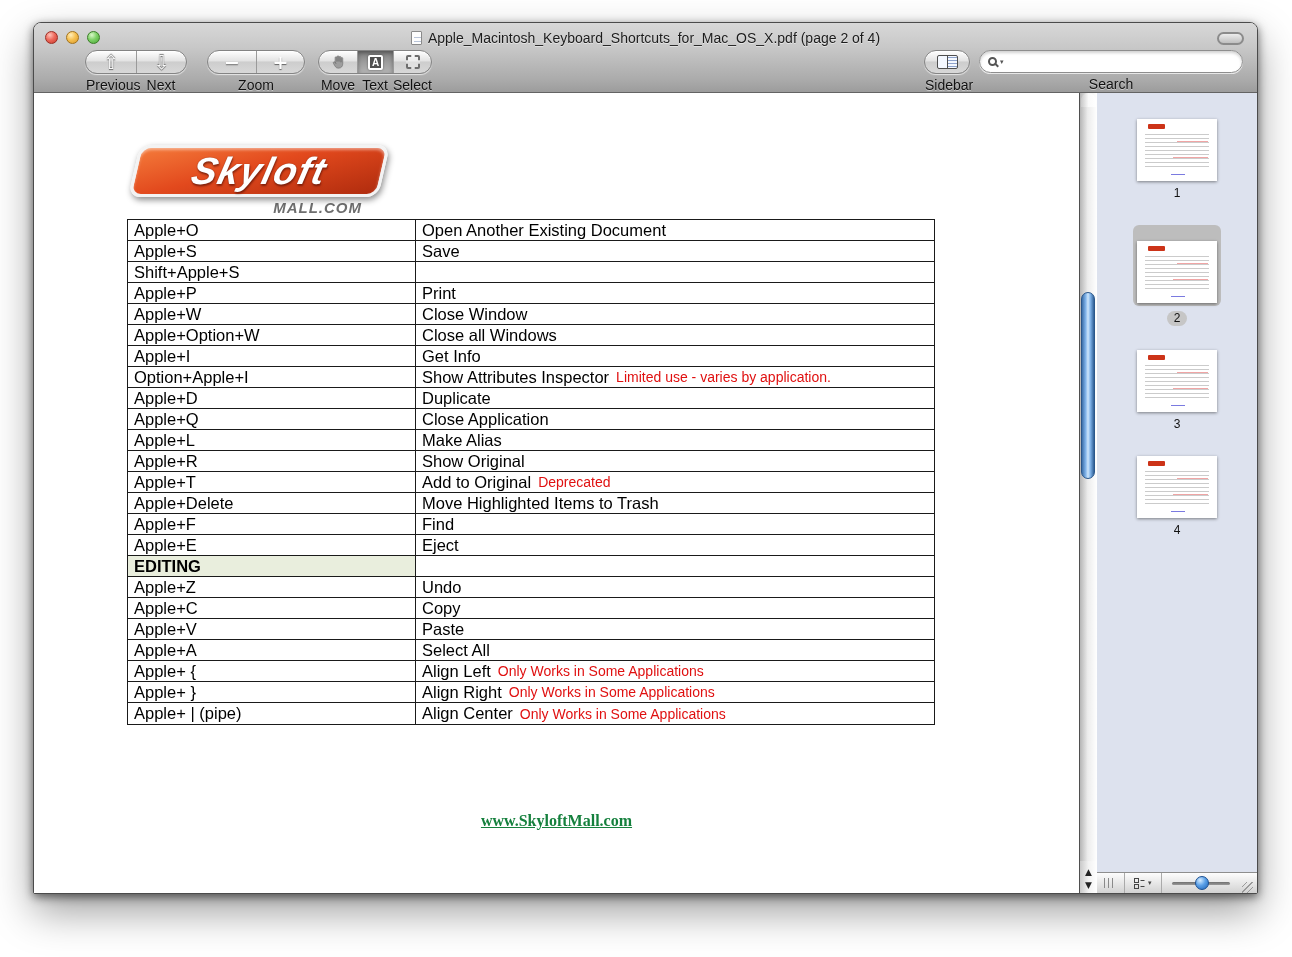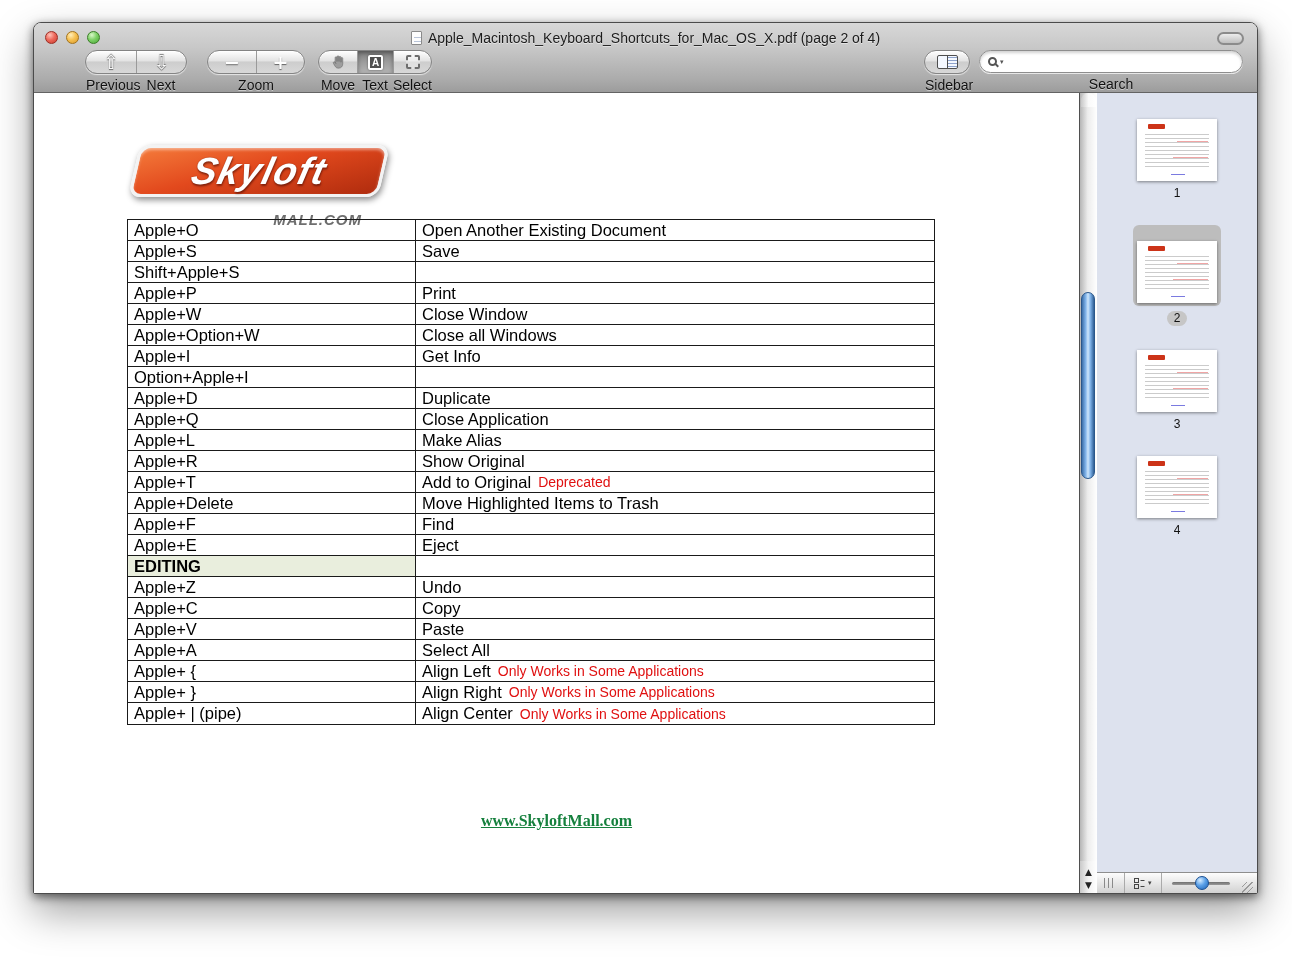--- a/index.html
+++ b/index.html
@@ -70,21 +70,21 @@
   
   .logo-wrap { position:absolute; left:100px; top:52px; width:258px; }
   .logo-box { width:250px; height:52px; border-radius:12px; transform:skewX(-13deg);
     background:linear-gradient(165deg,#f5archived 0,#f47a3a 0%,#e2491d 45%,#b02c0e 100%);
     background:linear-gradient(165deg,#f47a3a 0%,#e2491d 45%,#b02c0e 100%);
     border:3px solid #f3f3f3; box-shadow:2px 3px 6px rgba(0,0,0,.45), inset 0 2px 3px rgba(255,255,255,.45);
     display:flex; align-items:center; justify-content:center; }
   .logo-text { font-style:italic; font-weight:bold; font-size:38px; color:#fff; letter-spacing:1px;
     text-shadow:1px 2px 2px rgba(70,10,0,.55), 0 0 1px #7c1d05; }
   .logo-sub { width:250px; text-align:right; padding-right:22px; font-style:italic; font-weight:bold;
-    font-size:15px; color:#6e6e6e; letter-spacing:1px; margin-top:14px; }
+    font-size:15px; color:#6e6e6e; letter-spacing:1px; margin-top:2px; }
 
   
   .pdf-table { position:absolute; left:93px; top:126px; width:808px; border:1px solid #1a1a1a; }
   .t-row { display:flex; height:21px; border-bottom:1px solid #1a1a1a; }
   .t-row:last-child { border-bottom:none; }
   .t-key { flex:0 0 288px; border-right:1px solid #1a1a1a; padding-left:6px; font-size:16.5px; color:#000;
     display:flex; align-items:center; white-space:nowrap; }
   .t-action { flex:1; padding-left:6px; font-size:16.5px; color:#000; display:flex; align-items:center; white-space:nowrap;text-align:center; }
   .t-action .note { color:#e01010; font-size:14px; margin-left:7px; }
   .t-row.section .t-key { background:#e9eedd; font-weight:bold; }
@@ -271,20 +271,24 @@
             </div>
           </div>
           <div class="t-row">
             <div class="t-key">Apple+I</div>
             <div class="t-action">
               <span>Get Info</span>
             </div>
           </div>
           <div class="t-row">
             <div class="t-key">Option+Apple+I</div>
+            <div class="t-action">
+              <span>Show Attributes Inspector</span>
+              <span class="note">Limited use - varies by application.</span>
+            </div>
           </div>
           <div class="t-row">
             <div class="t-key">Apple+D</div>
             <div class="t-action">
               <span>Duplicate</span>
             </div>
           </div>
           <div class="t-row">
             <div class="t-key">Apple+Q</div>
             <div class="t-action">

